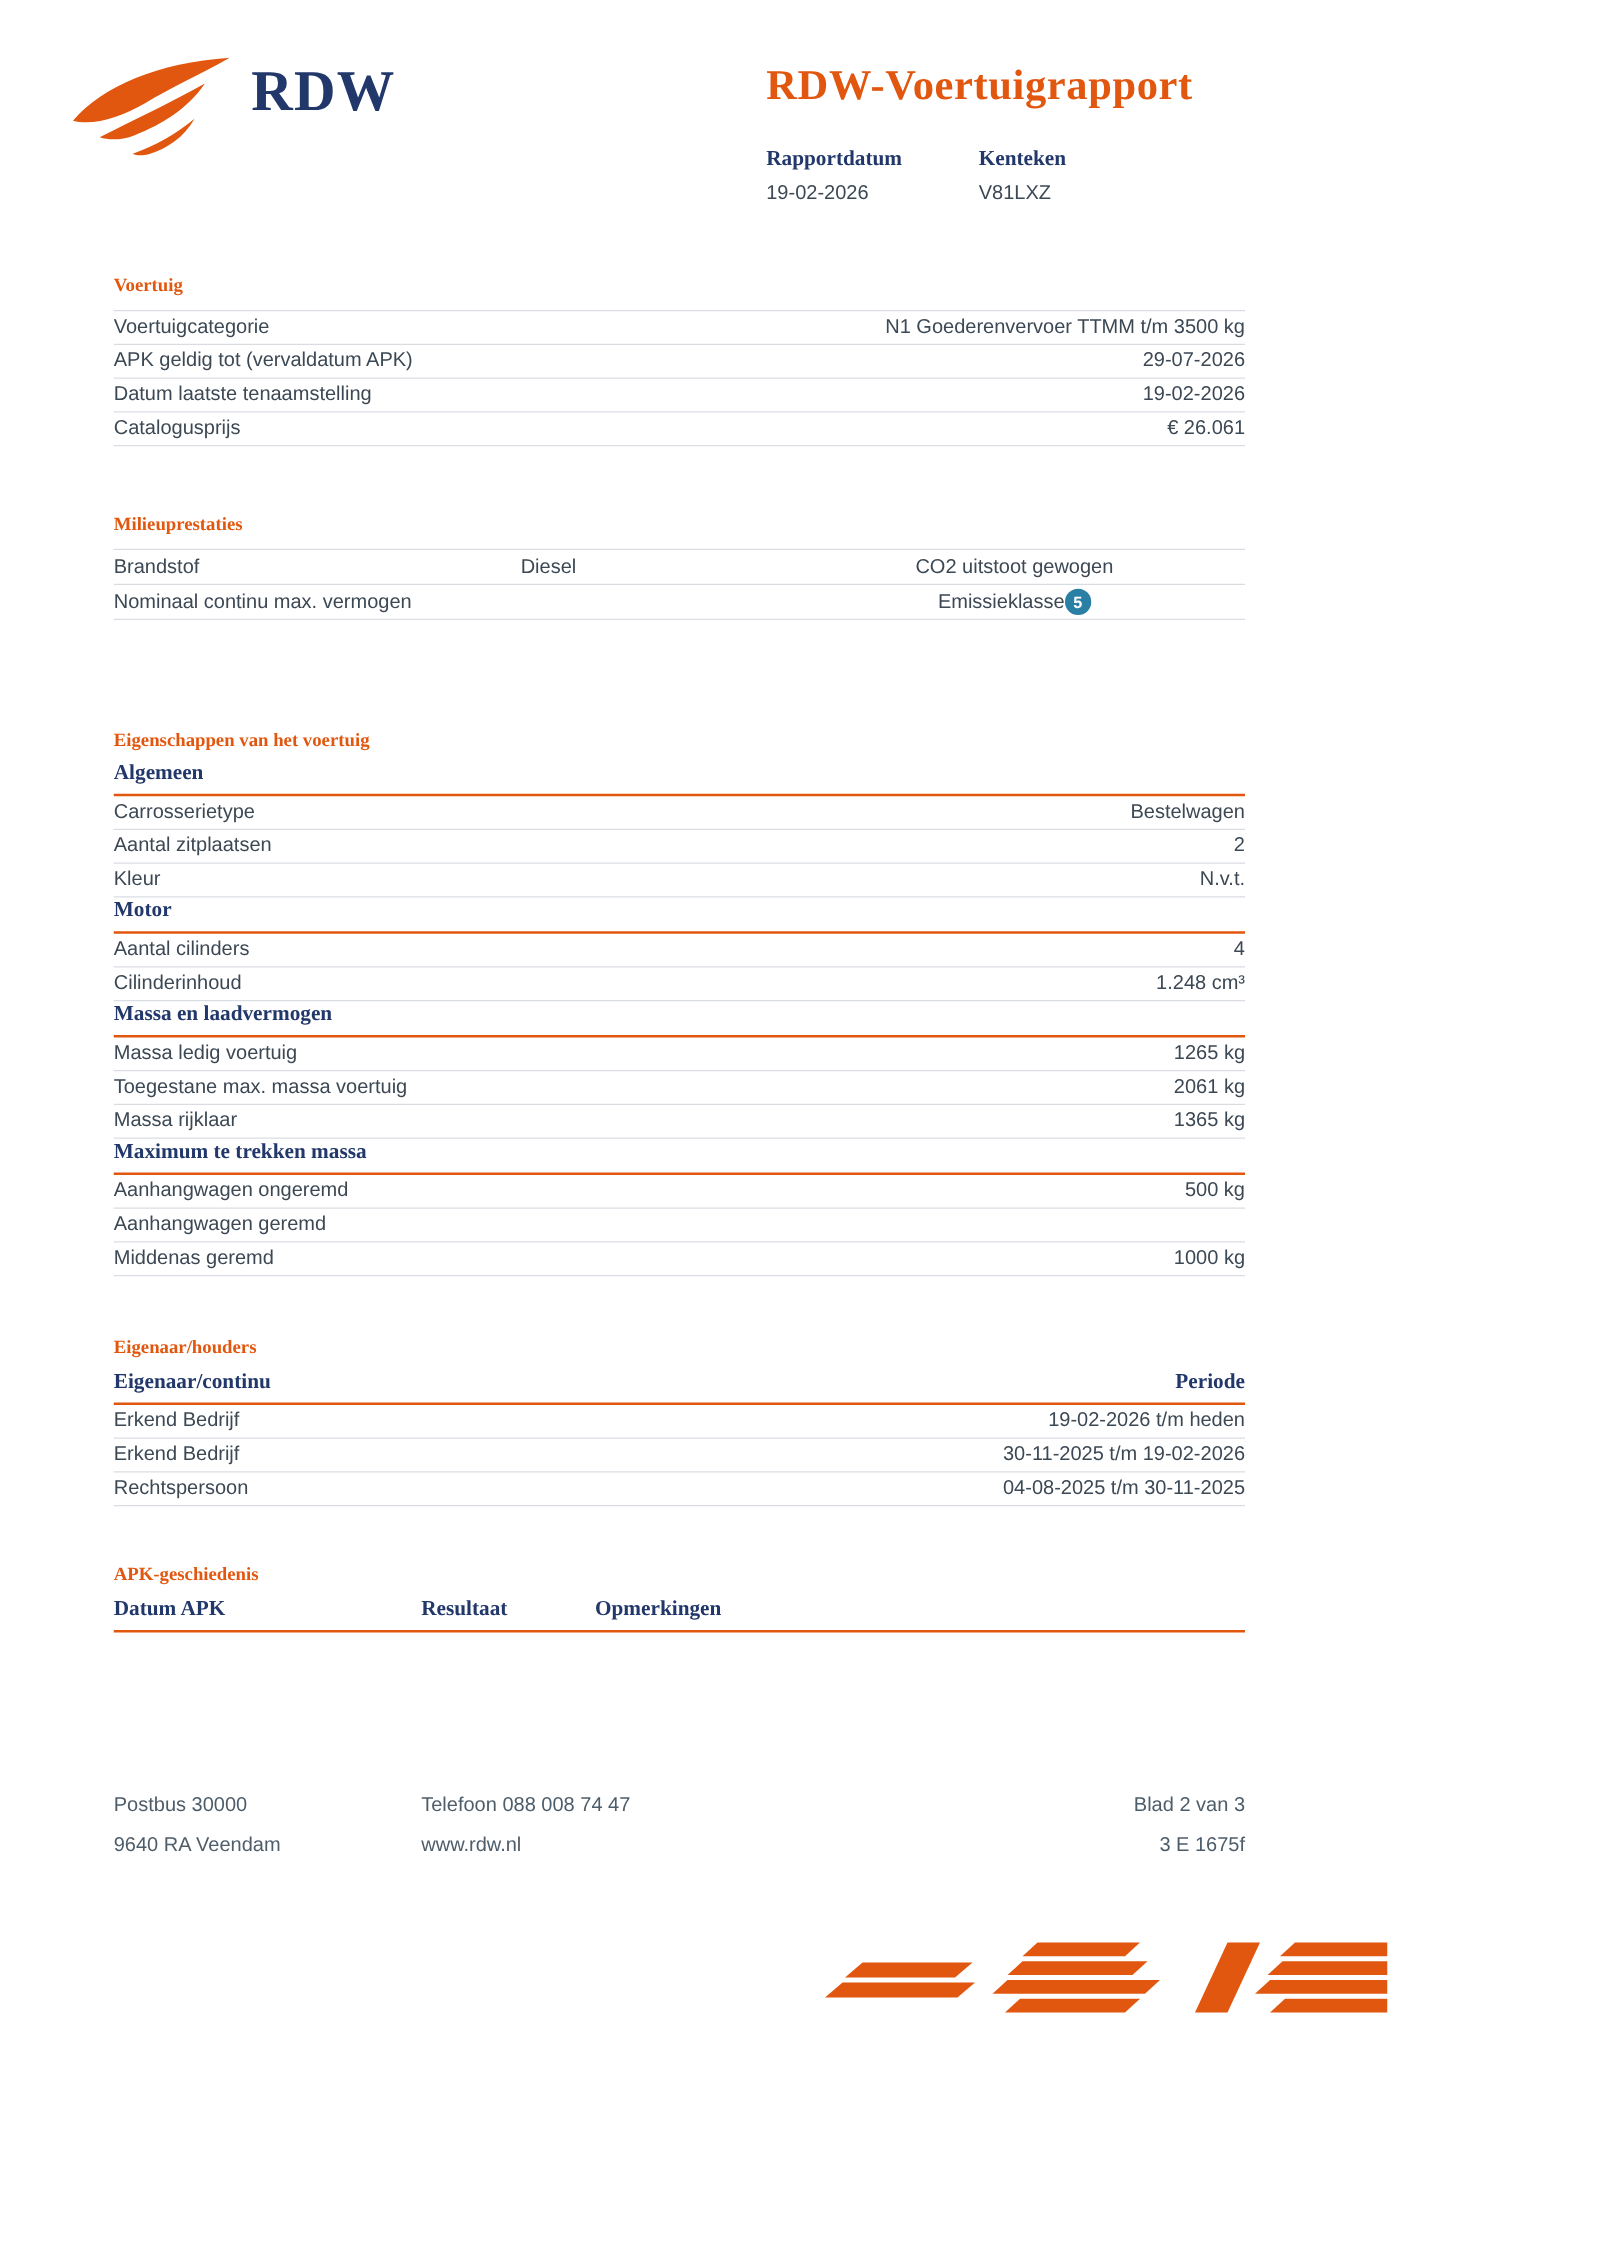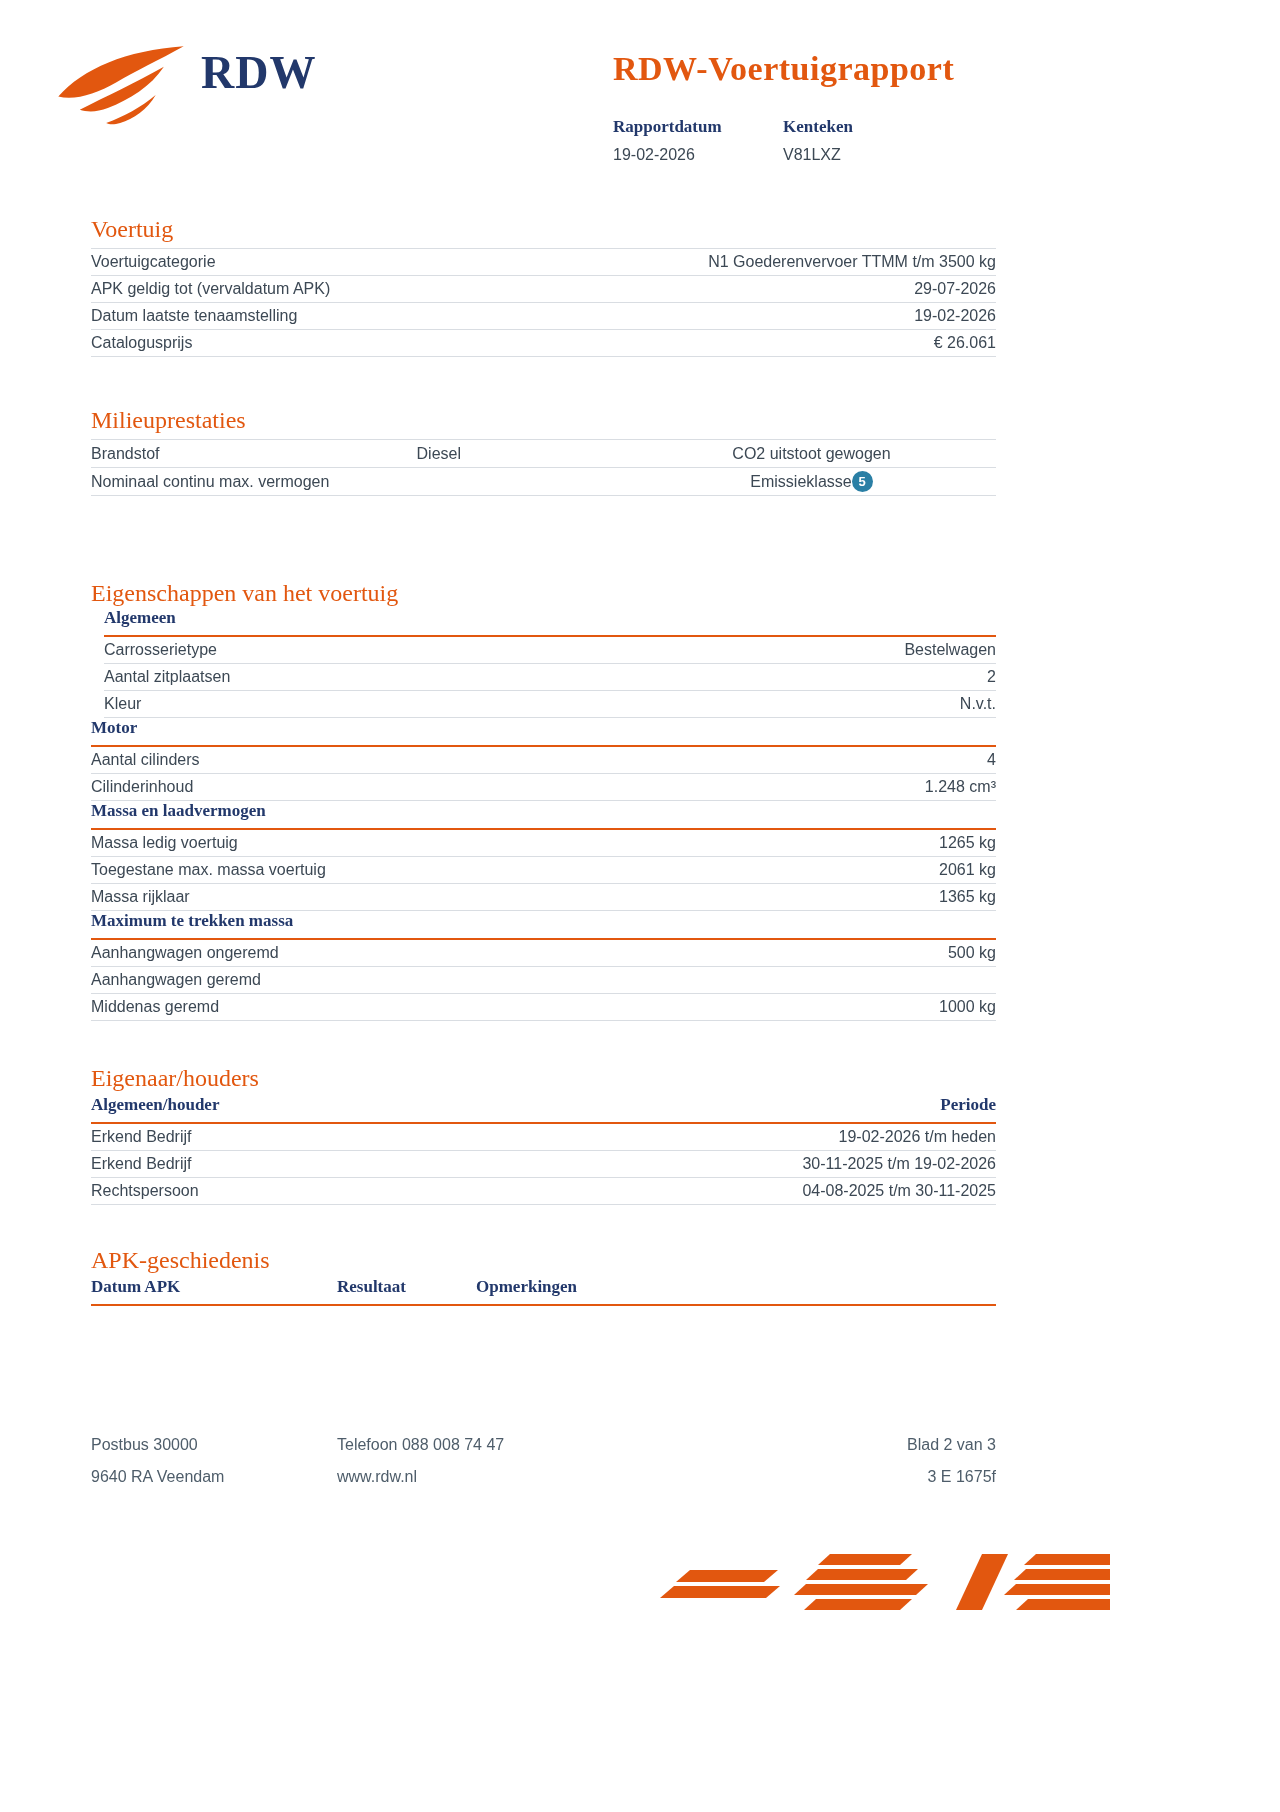--- a/index.html
+++ b/index.html
@@ -19,39 +19,39 @@
                font-family:"Liberation Serif","DejaVu Serif",serif; font-weight:700;
                font-size:34px; color:var(--accent,#e2570f); letter-spacing:.5px; }
   .meta { position:absolute; left:613px; top:117px; display:flex; }
   .meta-col { width:170px; }
   .meta-label { font-family:"Liberation Serif","DejaVu Serif",serif; font-weight:700;
                 font-size:17px; color:var(--navy,#22386b); }
   .meta-value { margin-top:9px; font-size:16px; }
 
   
   .content { position:absolute; left:91px; top:218px; width:905px; }
-  .sec-h { font-family:"Liberation Serif","DejaVu Serif",serif; font-weight:400;
-           font-size:24px; line-height:22px; color:var(--accent,#e2570f); }
+  .sec-h { font-family:"Liberation Serif","DejaVu Serif",serif; font-weight:700;
+           font-size:15px; line-height:22px; color:var(--accent,#e2570f); }
   .rows { margin-top:8px; }
   .rows-top { border-top:1px solid var(--line,#d9dde2); }
   .row { display:flex; justify-content:space-between; align-items:center;
          height:27px; border-bottom:1px solid var(--line,#d9dde2); font-size:16px; }
   .val { text-align:right; }
 
   .sec-milieu { margin-top:52px; }
   .mrow { height:28px; }
   .m-left  { display:flex; justify-content:space-between; align-items:center; width:370px; }
   .m-right { display:flex; justify-content:center; align-items:center; width:369px; }
   .badge { width:21px; height:21px; border-radius:50%; background:var(--badge,#2a7fa5);
            color:#fff; font-size:13px; font-weight:700; display:inline-flex;
            align-items:center; justify-content:center; }
 
   .sec-eig { margin-top:86px; }
   .sub { }
-  .sub-first { margin-top:4px;margin-left:13px; }
+  .sub-first { margin-top:4px; }
   .sub-h { font-family:"Liberation Serif","DejaVu Serif",serif; font-weight:700;
            font-size:17px; line-height:20px; color:var(--navy,#22386b);
            padding-bottom:7px; border-bottom:2px solid var(--accent,#e2570f); }
   .sub .rows { margin-top:0; }
 
   .sec-own { margin-top:46px; }
   .thead { display:flex; justify-content:space-between; margin-top:6px;
            padding-bottom:7px; border-bottom:2px solid var(--accent,#e2570f);
            font-family:"Liberation Serif","DejaVu Serif",serif; font-weight:700;
            font-size:17px; color:var(--navy,#22386b); }
@@ -218,21 +218,21 @@
             <span class="lbl">Middenas geremd</span>
             <span class="val">1000 kg</span>
           </div>
         </div>
       </div>
     </section>
 
     <section class="sec-own">
       <h2 class="sec-h">Eigenaar/houders</h2>
       <div class="thead">
-        <span>Algemeen/houder</span>
+        <span>Eigenaar/continu</span>
         <span>Periode</span>
       </div>
       <div class="rows">
         <div class="row">
           <span class="lbl">Erkend Bedrijf</span>
           <span class="val">19-02-2026 t/m heden</span>
         </div>
         <div class="row">
           <span class="lbl">Erkend Bedrijf</span>
           <span class="val">30-11-2025 t/m 19-02-2026</span>

